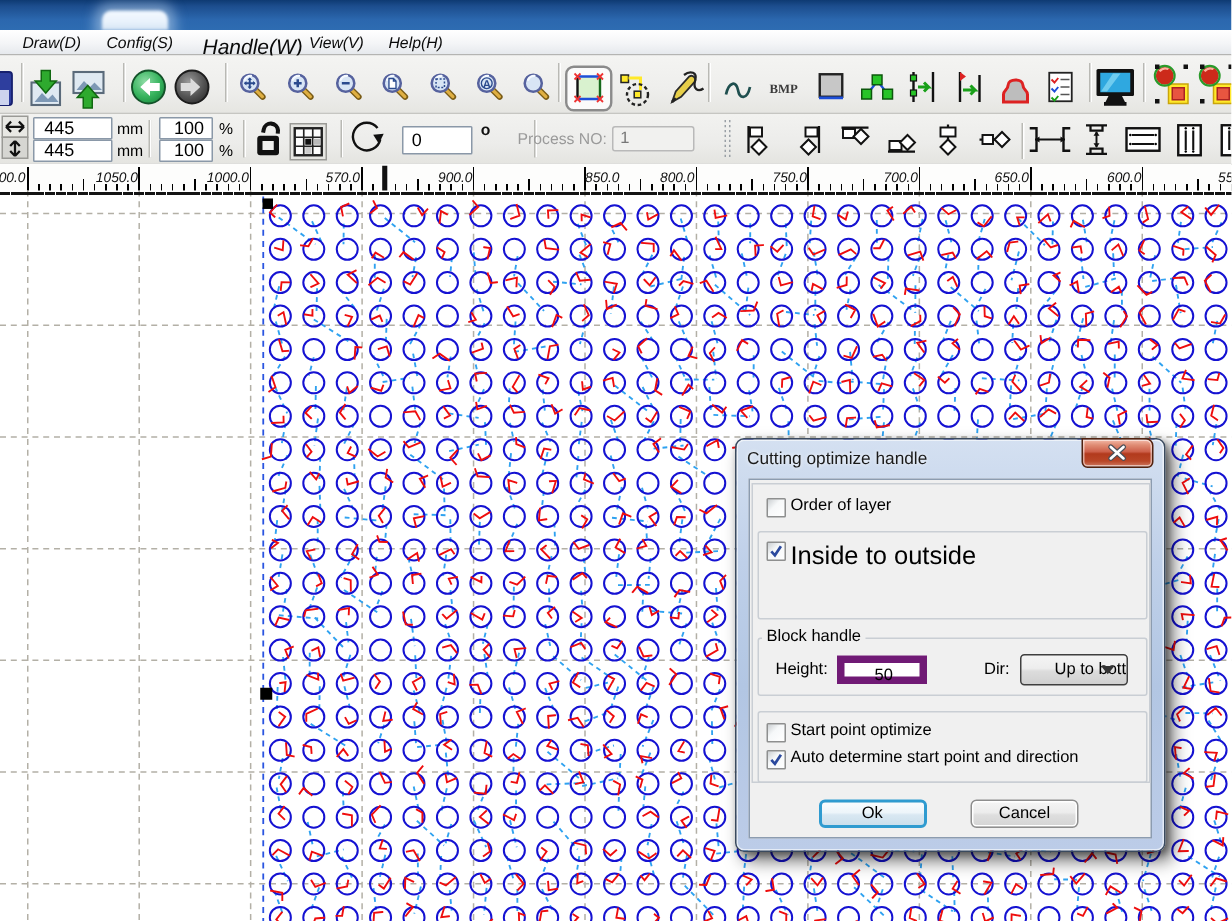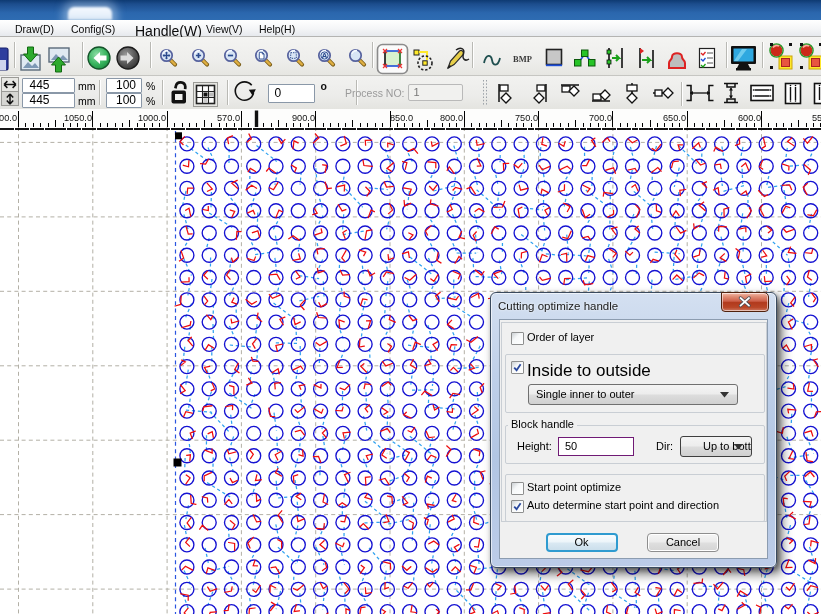--- a/index.html
+++ b/index.html
@@ -1,16 +1,16 @@
 <!DOCTYPE html>
 <html><head><meta charset="utf-8"><style>
 * { margin:0; padding:0; }
 body { width:821px; height:614px; overflow:hidden; position:relative;
   font-family:"Liberation Sans", sans-serif; background:#fff; }
-.abs { position:absolute; }
+.abs { position:absolute;font-style:italic; }
 </style></head><body>
 
 <div class="abs" style="left:0;top:0;width:821px;height:20px;background:linear-gradient(180deg,#0e3a72 0%,#1c4d8d 20%,#2b67ae 65%,#2e6cb2 100%)"></div>
 <div class="abs" style="left:68px;top:7px;width:44px;height:13px;border-radius:6px 6px 0 0;background:linear-gradient(180deg,#f4f9ff 0%,#e8f1fb 60%,#d5e4f4 100%);box-shadow:0 0 8px 5px rgba(200,222,244,0.5);filter:blur(1.1px)"></div>
 
 <div class="abs" style="left:0;top:20px;width:821px;height:15.5px;background:linear-gradient(180deg,#ffffff 0%,#f4f5f7 55%,#e6e9ed 100%);border-bottom:1px solid #b4b4b2"></div>
 <div class="abs" style="left:15px;top:22.5px;font-size:10.5px;color:#0a0a0a">Draw(D)</div>
 <div class="abs" style="left:71px;top:22.5px;font-size:10.5px;color:#0a0a0a">Config(S)</div>
 <div class="abs" style="left:135px;top:22.5px;font-size:14px;color:#0a0a0a">Handle(W)</div>
 <div class="abs" style="left:206px;top:22.5px;font-size:10.5px;color:#0a0a0a">View(V)</div>
@@ -283,25 +283,22 @@
       <div style="position:absolute;left:8px;top:98px;font-size:11px;background:#f0f0f0;padding:0 3px">Block handle</div>
       <div style="position:absolute;left:5px;top:154px;width:260px;height:47.5px;border:1px solid #c9ced4;border-radius:2px;box-sizing:border-box"></div>
       <div style="position:absolute;left:10.5px;top:11.5px;width:13px;height:13px;box-sizing:border-box;border:1px solid #8e8f8f;background:linear-gradient(135deg,#cbcfd2 0%,#f6f8f9 40%,#fff 100%);border-radius:1px"></div>
       <div style="position:absolute;left:27px;top:11px;font-size:11px">Order of layer</div>
       <div style="position:absolute;left:10.5px;top:41px;width:13px;height:13px;box-sizing:border-box;border:1px solid #8e8f8f;background:linear-gradient(135deg,#cbcfd2 0%,#f6f8f9 40%,#fff 100%);border-radius:1px">
         <svg width="11" height="11" style="position:absolute;left:0px;top:0px">
           <path d="M2.2 5.6l2.4 2.6 4-6" stroke="#2b499e" stroke-width="1.8" fill="none"></path>
         </svg>
       </div>
       <div style="position:absolute;left:27px;top:40.5px;font-size:17px">Inside to outside</div>
-      <div style="position:absolute;left:28px;top:64px;width:209.5px;height:21px;box-sizing:border-box;border:1px solid #707070;border-radius:3px;background:linear-gradient(180deg,#f4f4f4 0%,#ededed 45%,#dcdcdc 55%,#d0d0d0 100%);font-size:11px;color:#000;line-height:19px;padding-left:7px">Single inner to outer<svg width="9" height="6" style="position:absolute;right:8px;top:7px">
-          <path d="M0 0h9L4.5 5.5z" fill="#333"></path>
-        </svg></div>
       <div style="position:absolute;left:17px;top:119.5px;font-size:11px">Height:</div>
-      <div style="position:absolute;left:58px;top:117px;width:76px;height:19px;background:#fff;border:1px solid #701a75;box-sizing:border-box;font-size:11px;line-height:17px;padding-left:6px">50</div>
+      <div style="position:absolute;left:58px;top:117px;width:60px;height:19px;background:#fff;border:5px solid #701a75;box-sizing:border-box;font-size:11px;line-height:17px;padding-left:20px">50</div>
       <div style="position:absolute;left:156px;top:119.5px;font-size:11px">Dir:</div>
       <div style="position:absolute;left:180px;top:116px;width:72px;height:21px;box-sizing:border-box;border:1.5px solid #3f3f3f;border-radius:3px;background:linear-gradient(180deg,#f4f4f4 0%,#ededed 45%,#dcdcdc 55%,#d0d0d0 100%);font-size:11px;color:#000;line-height:18.0px;padding-left:22px">Up to bott<svg width="9" height="6" style="position:absolute;right:8px;top:7px">
           <path d="M0 0h9L4.5 5.5z" fill="#333"></path>
         </svg></div>
       <div style="position:absolute;left:10.5px;top:161.5px;width:13px;height:13px;box-sizing:border-box;border:1px solid #8e8f8f;background:linear-gradient(135deg,#cbcfd2 0%,#f6f8f9 40%,#fff 100%);border-radius:1px"></div>
       <div style="position:absolute;left:27px;top:161px;font-size:11px">Start point optimize</div>
       <div style="position:absolute;left:10.5px;top:179.5px;width:13px;height:13px;box-sizing:border-box;border:1px solid #8e8f8f;background:linear-gradient(135deg,#cbcfd2 0%,#f6f8f9 40%,#fff 100%);border-radius:1px">
         <svg width="11" height="11" style="position:absolute;left:0px;top:0px">
           <path d="M2.2 5.6l2.4 2.6 4-6" stroke="#2b499e" stroke-width="1.8" fill="none"></path>
         </svg>

